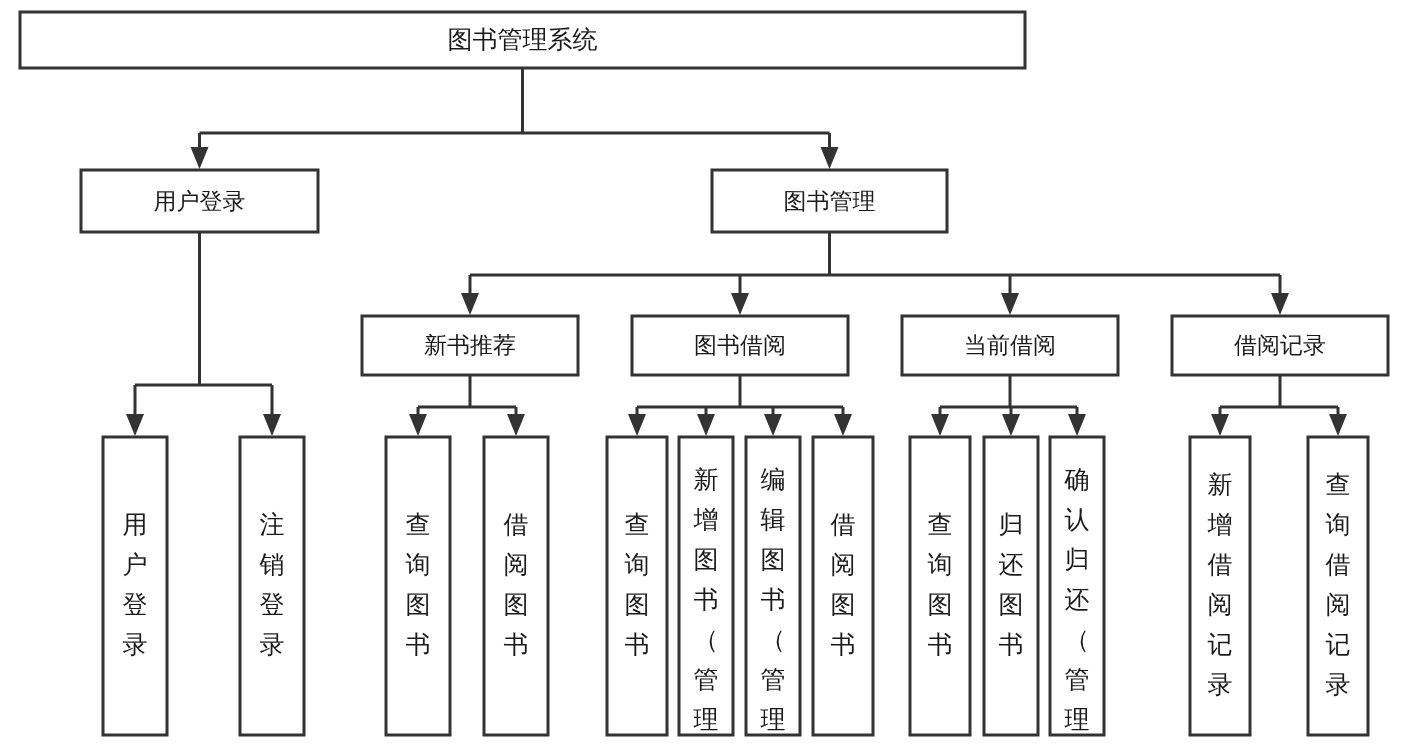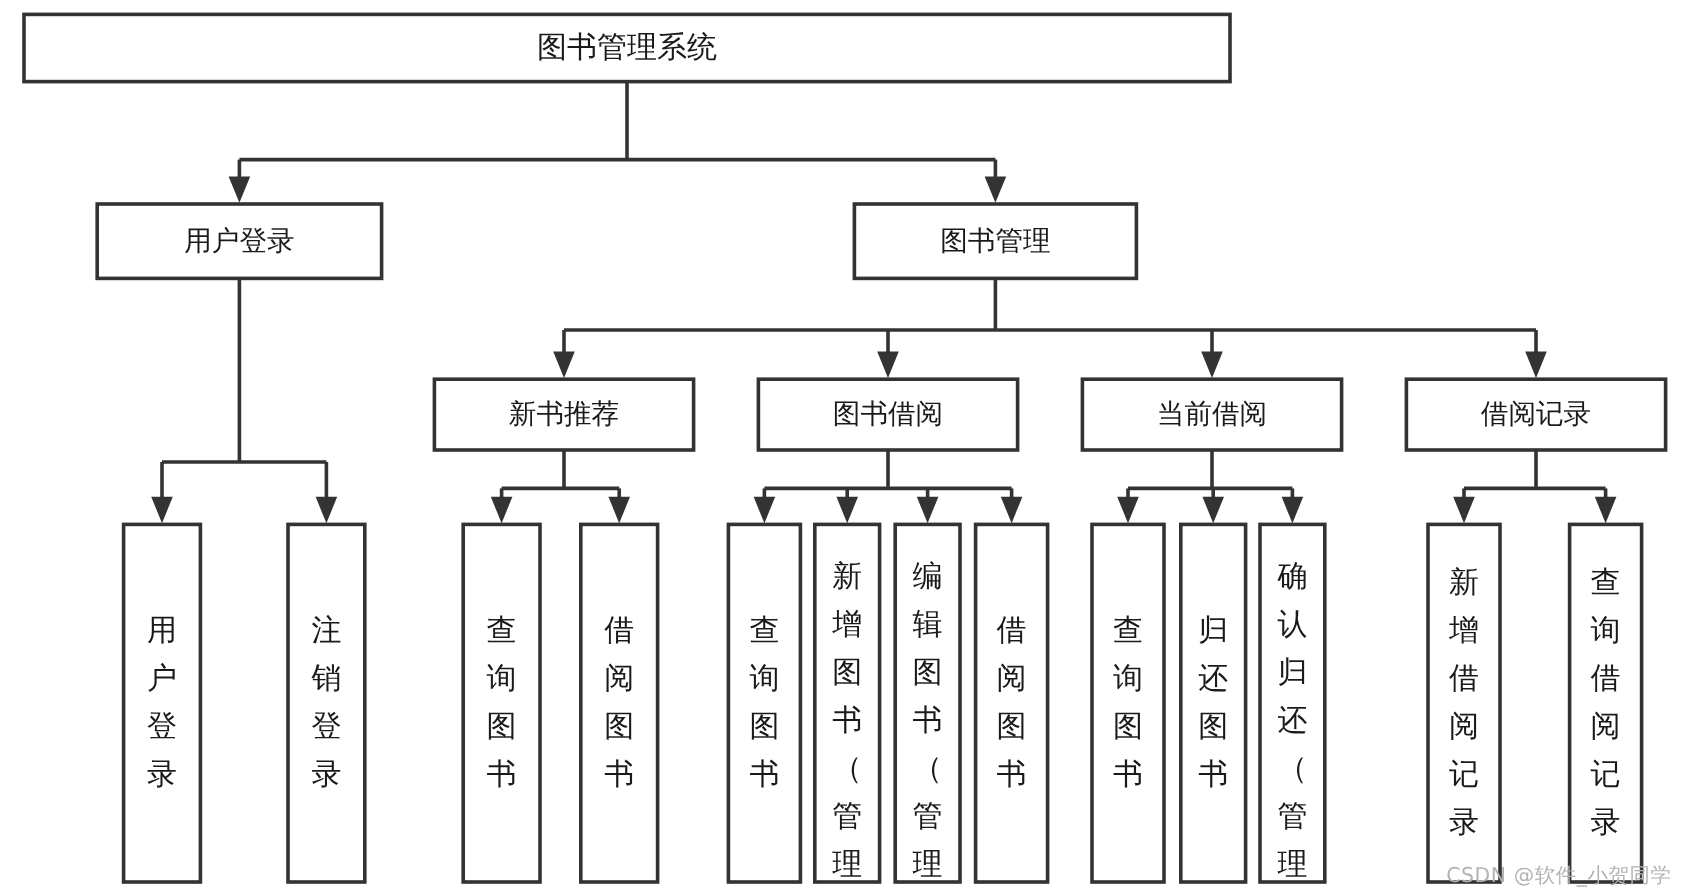--- a/index.html
+++ b/index.html
@@ -198,14 +198,13 @@
         <g>
           <rect x="1190" y="437" width="60" height="298" class="node-box"></rect>
           <text class="vlabel-char"><tspan x="1220" y="486">新</tspan><tspan x="1220" y="526">增</tspan><tspan x="1220" y="566">借</tspan><tspan x="1220" y="606">阅</tspan><tspan x="1220" y="646">记</tspan><tspan x="1220" y="686">录</tspan></text>
         </g>
         <g>
           <rect x="1308" y="437" width="60" height="298" class="node-box"></rect>
           <text class="vlabel-char"><tspan x="1338" y="486">查</tspan><tspan x="1338" y="526">询</tspan><tspan x="1338" y="566">借</tspan><tspan x="1338" y="606">阅</tspan><tspan x="1338" y="646">记</tspan><tspan x="1338" y="686">录</tspan></text>
         </g>
       </g>
   </svg>
-  <div class="watermark">CSDN @软件_小贺同学</div>
 </div>
 
 </body></html>

